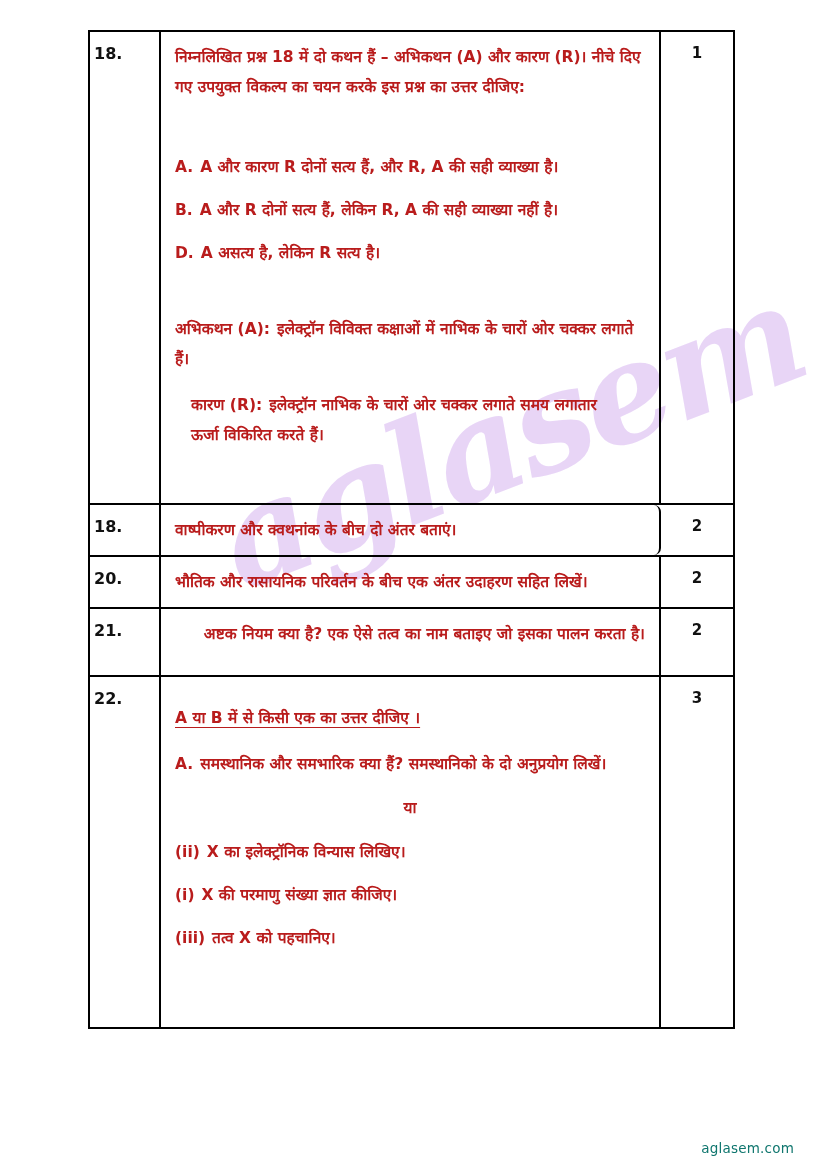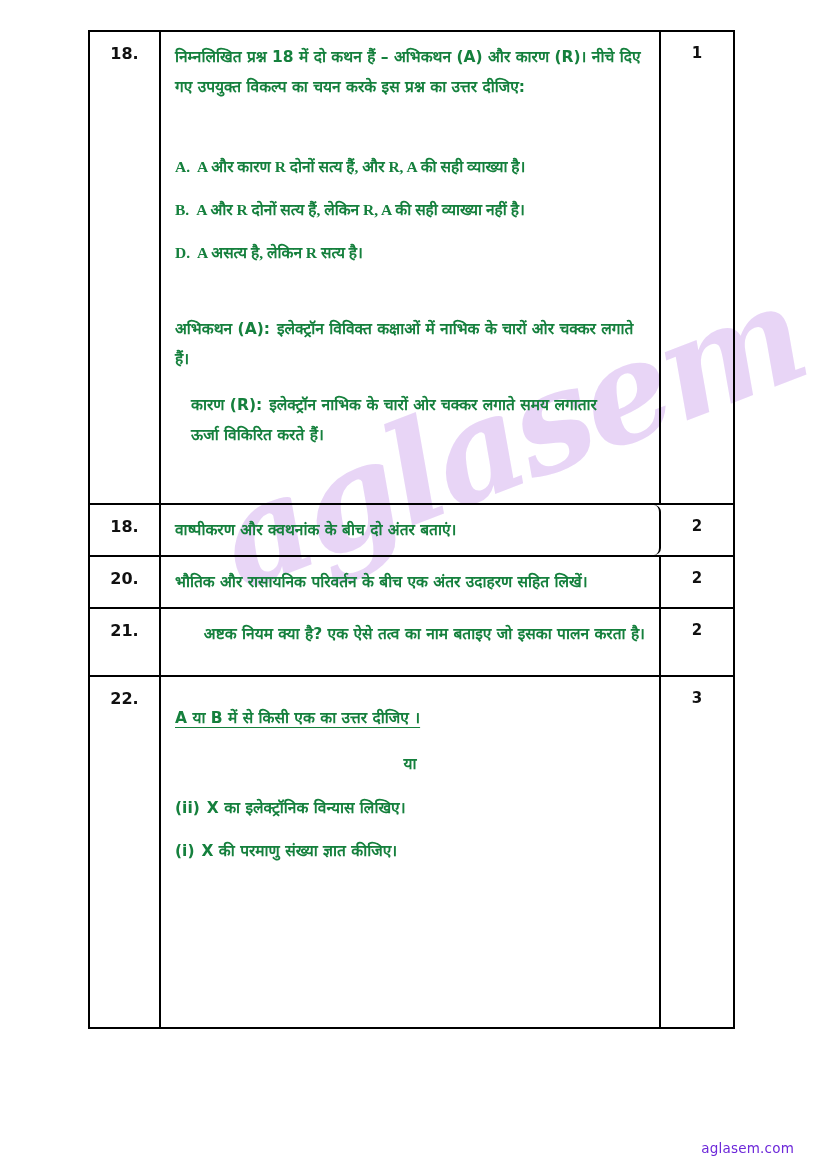--- a/index.html
+++ b/index.html
@@ -22,52 +22,52 @@
   }
 
   
   .qtable {
     position:absolute; left:88px; top:30px; width:647px; z-index:1;
     border:2px solid #000; background:transparent;
   }
   .qrow { display:grid; grid-template-columns:71px 1fr 72px; border-bottom:2px solid #000; }
   .qrow:last-child { border-bottom:none;border-radius:14px; }
   .cell-num {
-    border-right:2px solid #000; padding:12px 4px; text-align:center;
+    border-right:2px solid #000; padding:12px 4px; text-align:left;
     font-weight:700; font-size:16px;
   }
   .cell-body { border-right:2px solid #000; padding:10px 14px 10px 14px; }
   .cell-marks { padding:12px 4px; text-align:center; font-weight:700; font-size:15px; }
 
-  .para { font-size:15.5px; line-height:30px; font-weight:600; color:#15803d; }
+  .para { font-size:15.5px; line-height:30px; font-weight:600; color:#b91c1c; }
   .lbl { font-weight:700; margin-right:7px; }
 
   
   .r18 .cell-body { min-height:471px; }
   .r19 .cell-body { min-height:43px;border-radius:7px; }
   .r20 .cell-body { min-height:42px; }
   .r21 .cell-body { min-height:66px;text-align:right; }
   .r22 .cell-body { min-height:350px; }
 
   
   .q18-intro { margin:0 0 50px 0; }
-  .q18-option { margin:0 0 13px 0;font-family:Liberation Serif, serif; }
+  .q18-option { margin:0 0 13px 0; }
   .q18-assertion { margin:46px 0 10px 0; }
   .q18-reason { margin:16px; }
 
   
   .q22-heading { margin:16px 0 16px 0; font-weight:700; text-decoration:underline; text-underline-offset:4px; }
   .q22-para { margin:0 0 14px 0; }
   .q22-or { text-align:center; font-weight:700; margin:2px 0 14px 0; }
   .q22-sub { margin:0 0 13px 0; }
 
   
   .footer-link {
     position:absolute; right:33px; bottom:13px; z-index:2;
-    font-size:13.5px; color:#6d28d9; text-decoration:none; font-weight:500;
+    font-size:13.5px; color:#0f766e; text-decoration:none; font-weight:500;
     letter-spacing:0.2px; cursor:pointer;
   }
 </style>
 </head>
 <body>
 
 <div class="page">
 
   <div class="watermark">aglasem</div>
 
@@ -110,26 +110,28 @@
         <p class="para">अष्टक नियम क्या है? एक ऐसे तत्व का नाम बताइए जो इसका पालन करता है।</p>
       </div>
       <div class="cell-marks">2</div>
     </div>
 
     <div class="qrow r22">
       <div class="cell-num">22.</div>
       <div class="cell-body">
         <p class="para q22-heading">A या B में से किसी एक का उत्तर दीजिए ।</p>
 
+        <p class="para q22-para"><b class="lbl">A.</b><span>समस्थानिक और समभारिक क्या हैं? समस्थानिको के दो अनुप्रयोग लिखें।</span></p>
 
         <p class="para q22-or">या</p>
 
 
         <p class="para q22-sub"><b class="lbl">(ii)</b><span>X का इलेक्ट्रॉनिक विन्यास लिखिए।</span></p>
         <p class="para q22-sub"><b class="lbl">(i)</b><span>X  की परमाणु संख्या ज्ञात कीजिए।</span></p>
+        <p class="para q22-sub"><b class="lbl">(iii)</b><span>तत्व X को पहचानिए।</span></p>
       </div>
       <div class="cell-marks">3</div>
     </div>
 
   </div>
 
   <a class="footer-link">aglasem.com</a>
 
 </div>
 

